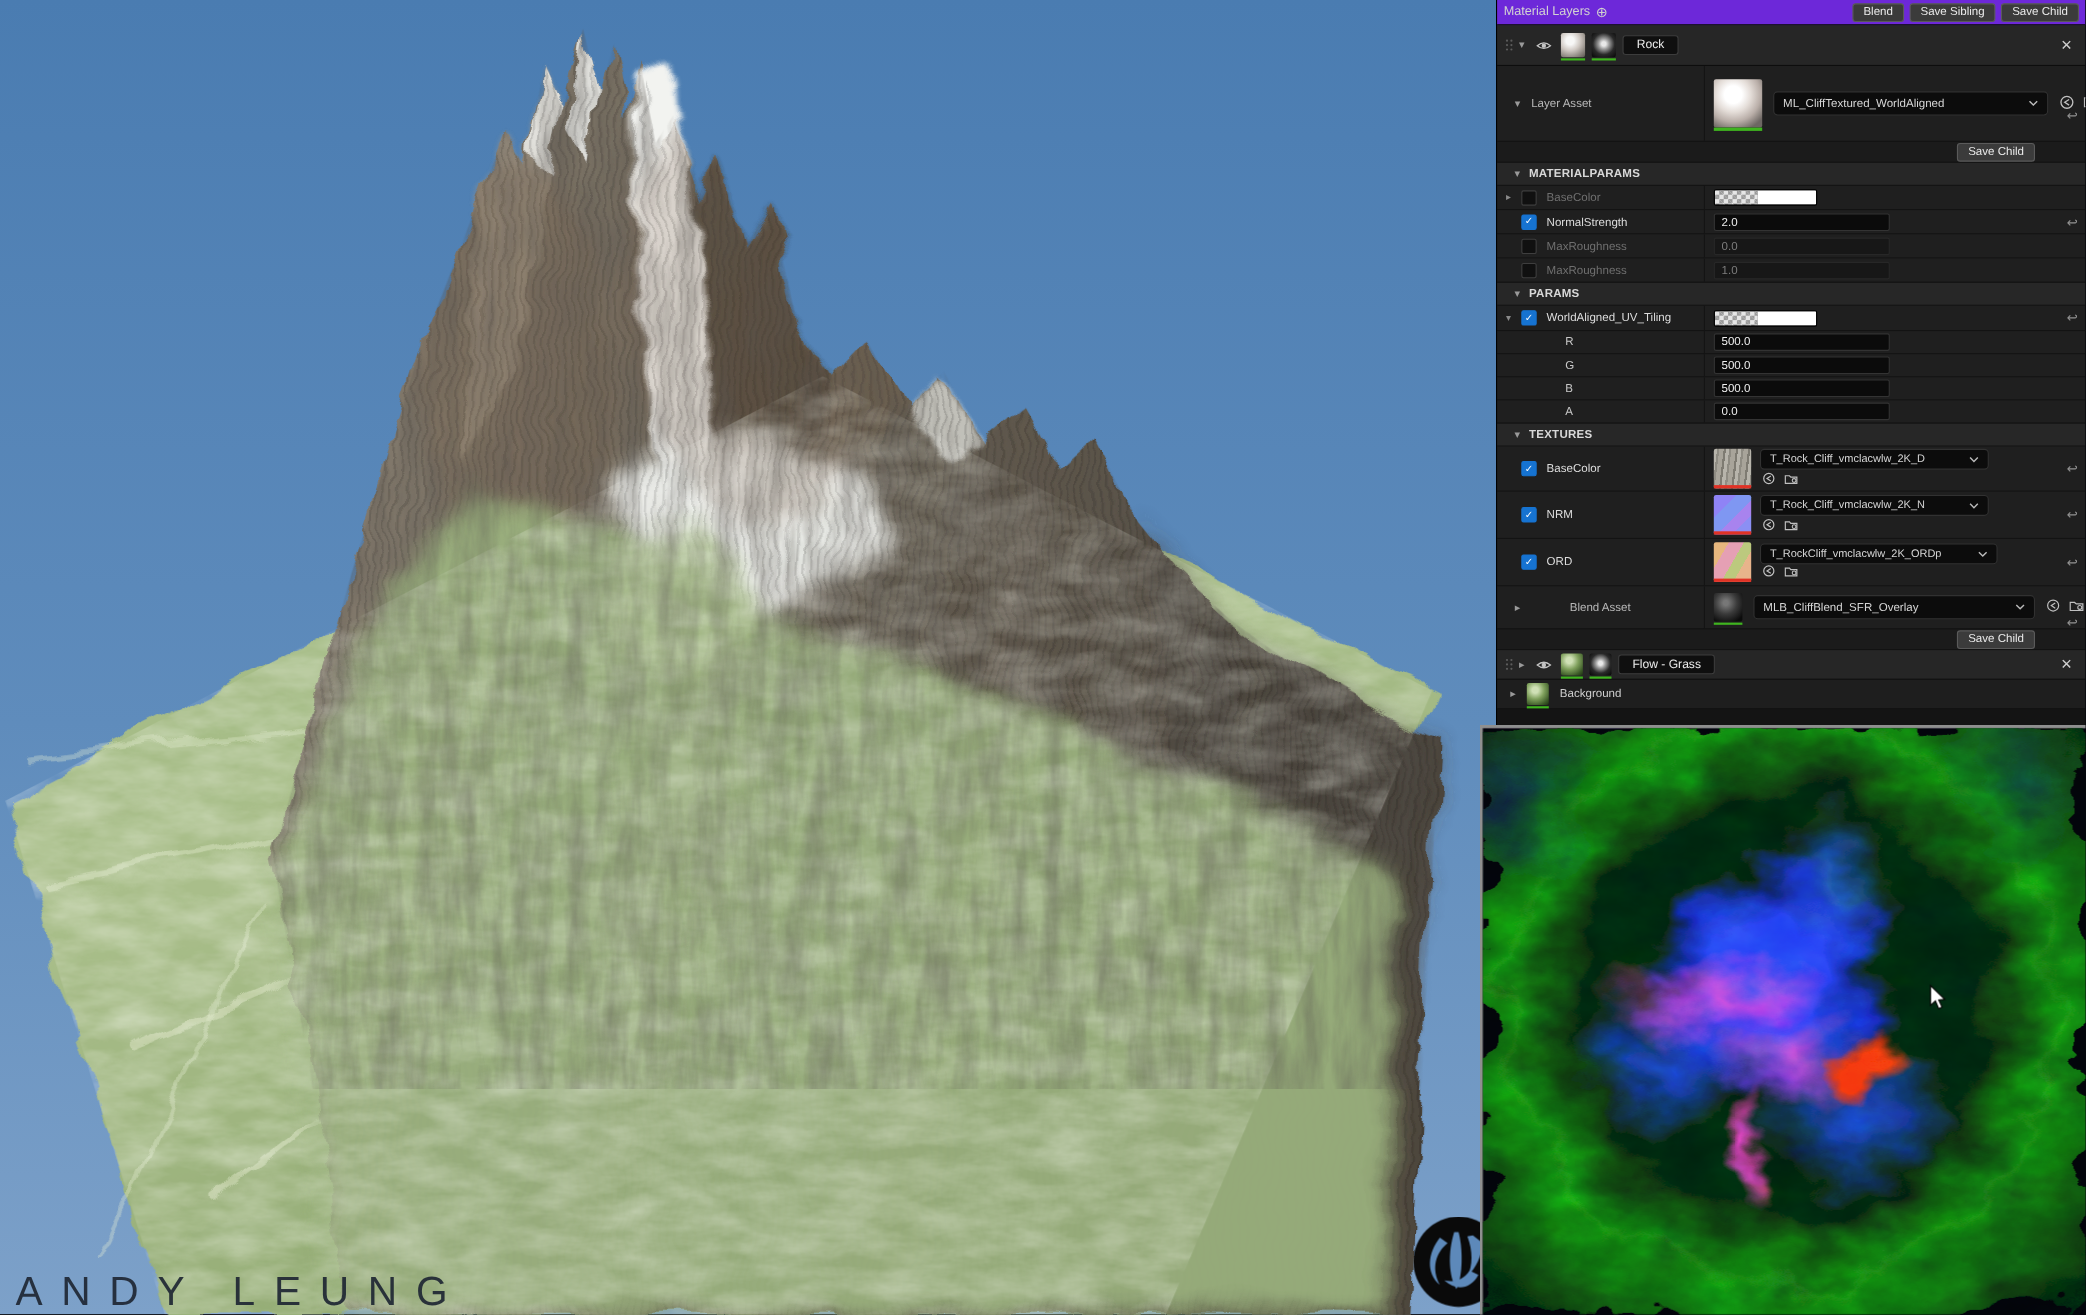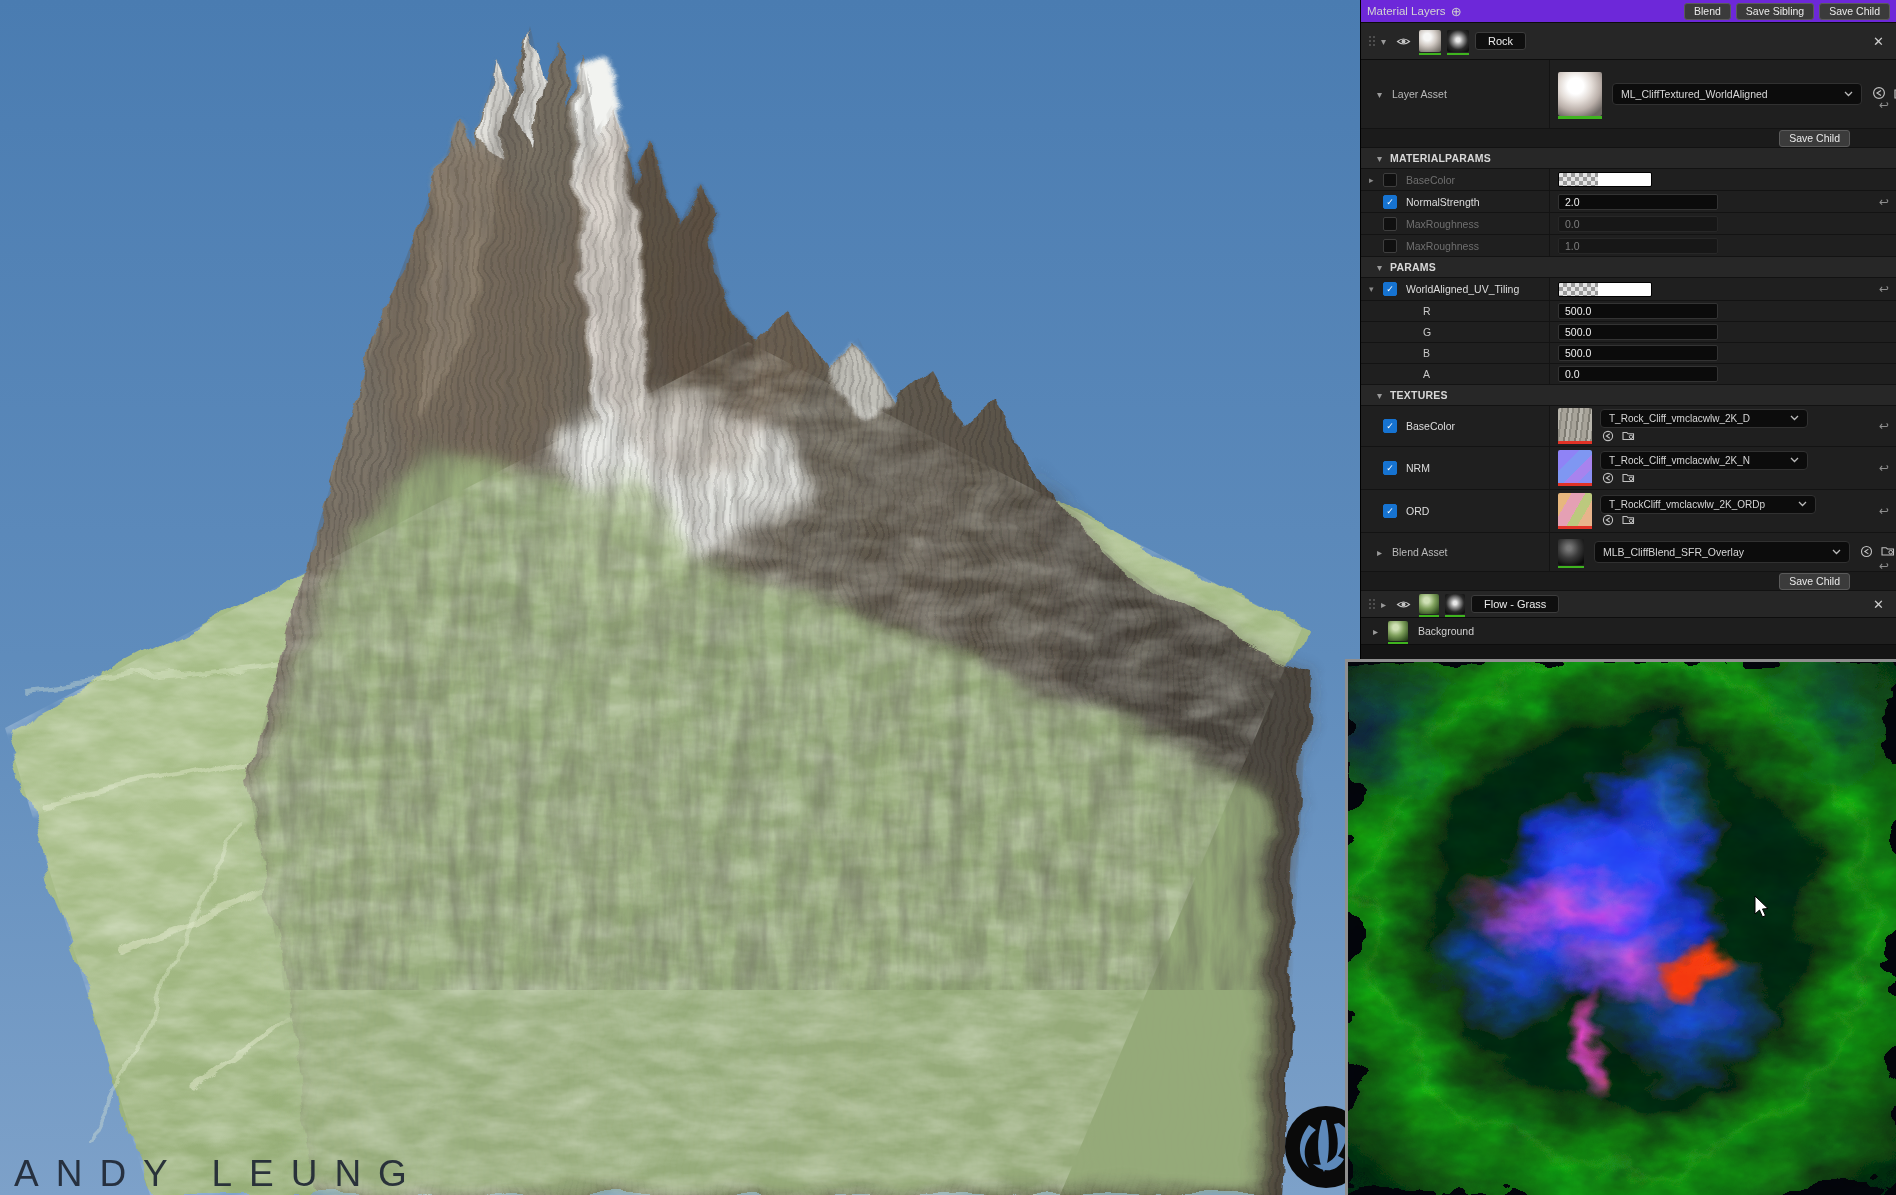--- a/index.html
+++ b/index.html
@@ -492,21 +492,21 @@
                   </svg></span>
           </span>
         </div>
         <span class="revert">↩</span>
       </div>
     </div>
 
     <div class="prow" style="height:38px;">
       <div class="lblcol" style="padding-left:14px;">
         <span class="tri">▸</span>
-        <span class="lbl" style="color:#b9b9b9;">Blend Asset</span>
+        <span class="lbl" style="color:#b9b9b9;margin-left:35px;">Blend Asset</span>
       </div>
       <div class="valcol">
         <span class="blendthumb"></span>
         <div class="ddl" style="width:238px;">
           <span style="overflow:hidden;text-overflow:ellipsis;flex:1;">MLB_CliffBlend_SFR_Overlay</span>
           <span class="chev">
             <svg width="9" height="6">
                   <path d="M1,1 L4.5,4.5 L8,1" stroke="#bbb" stroke-width="1.3" fill="none"></path>
                 </svg>
               </span>

